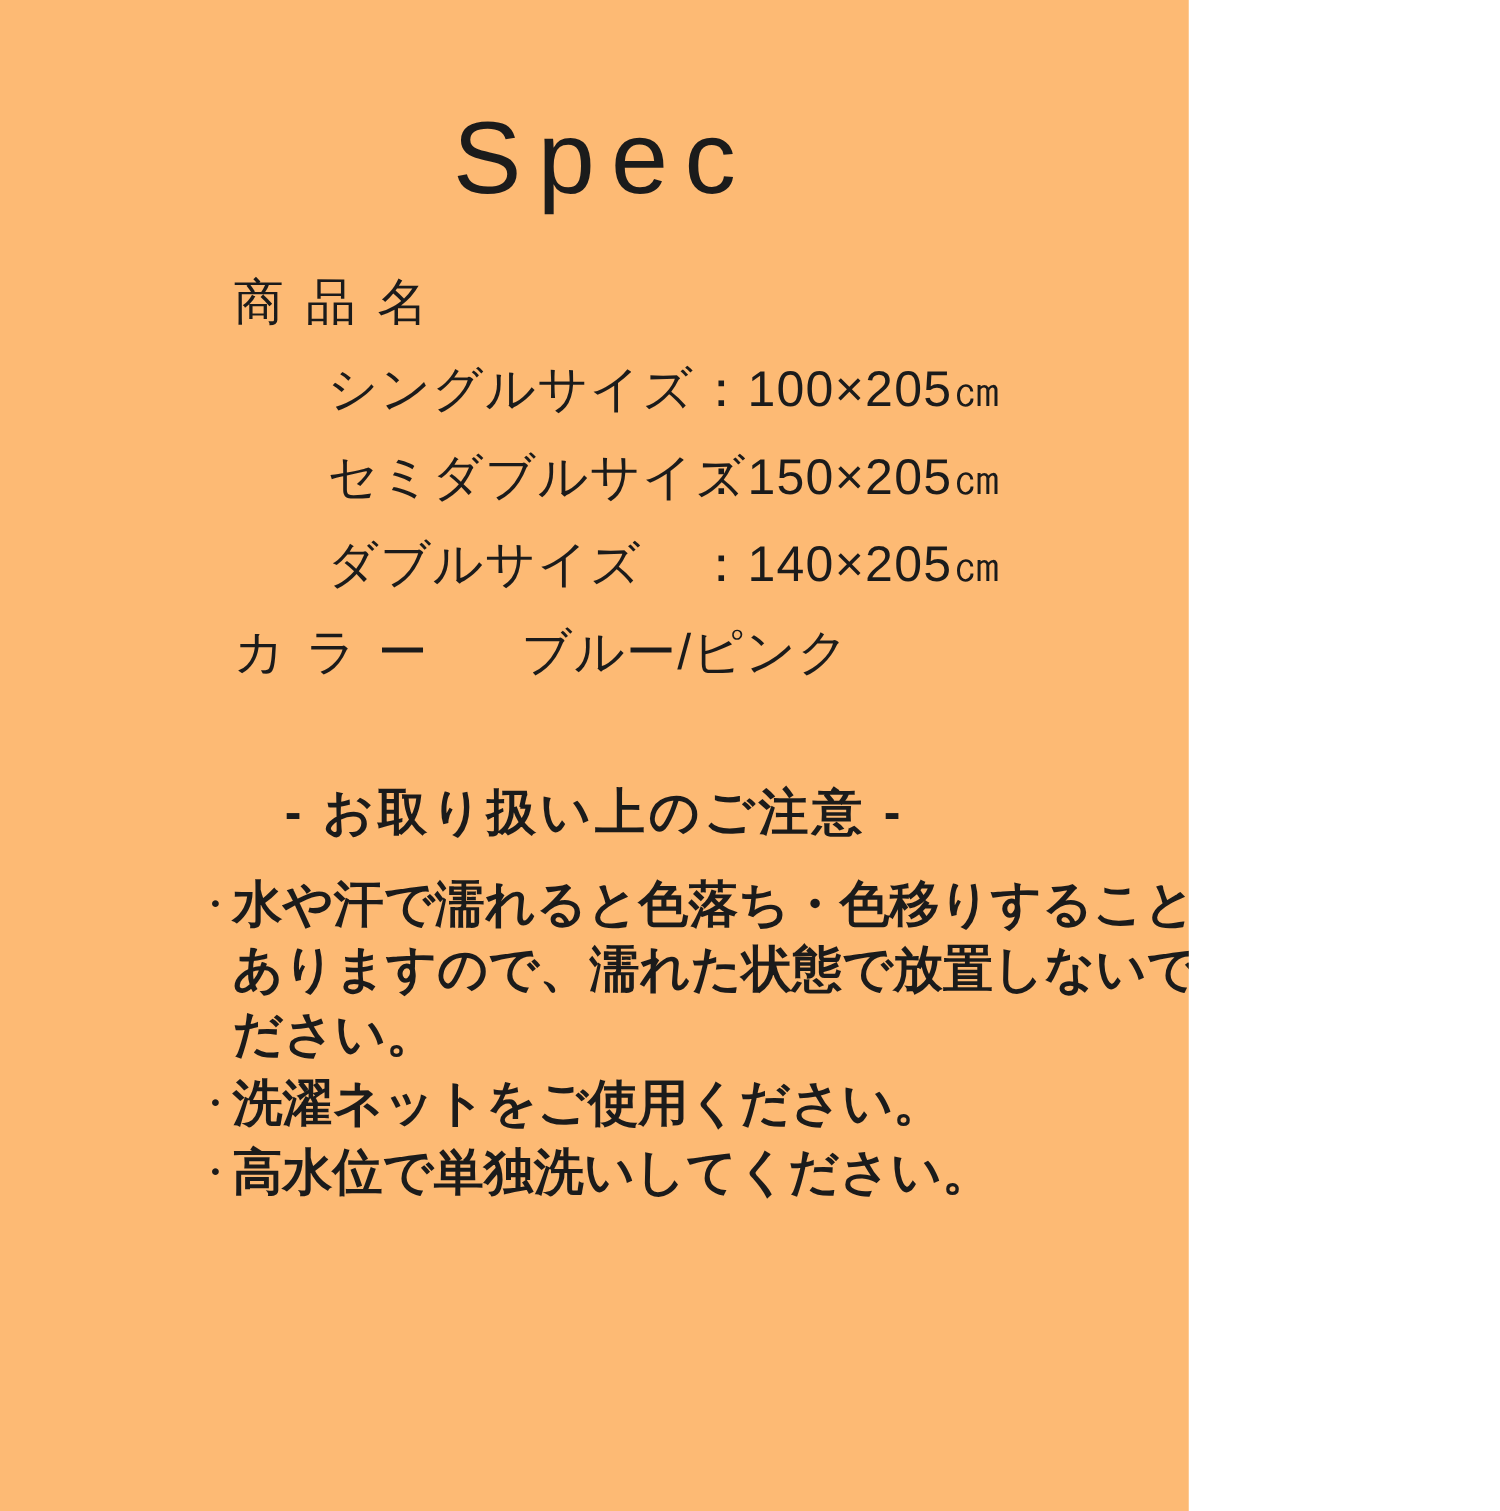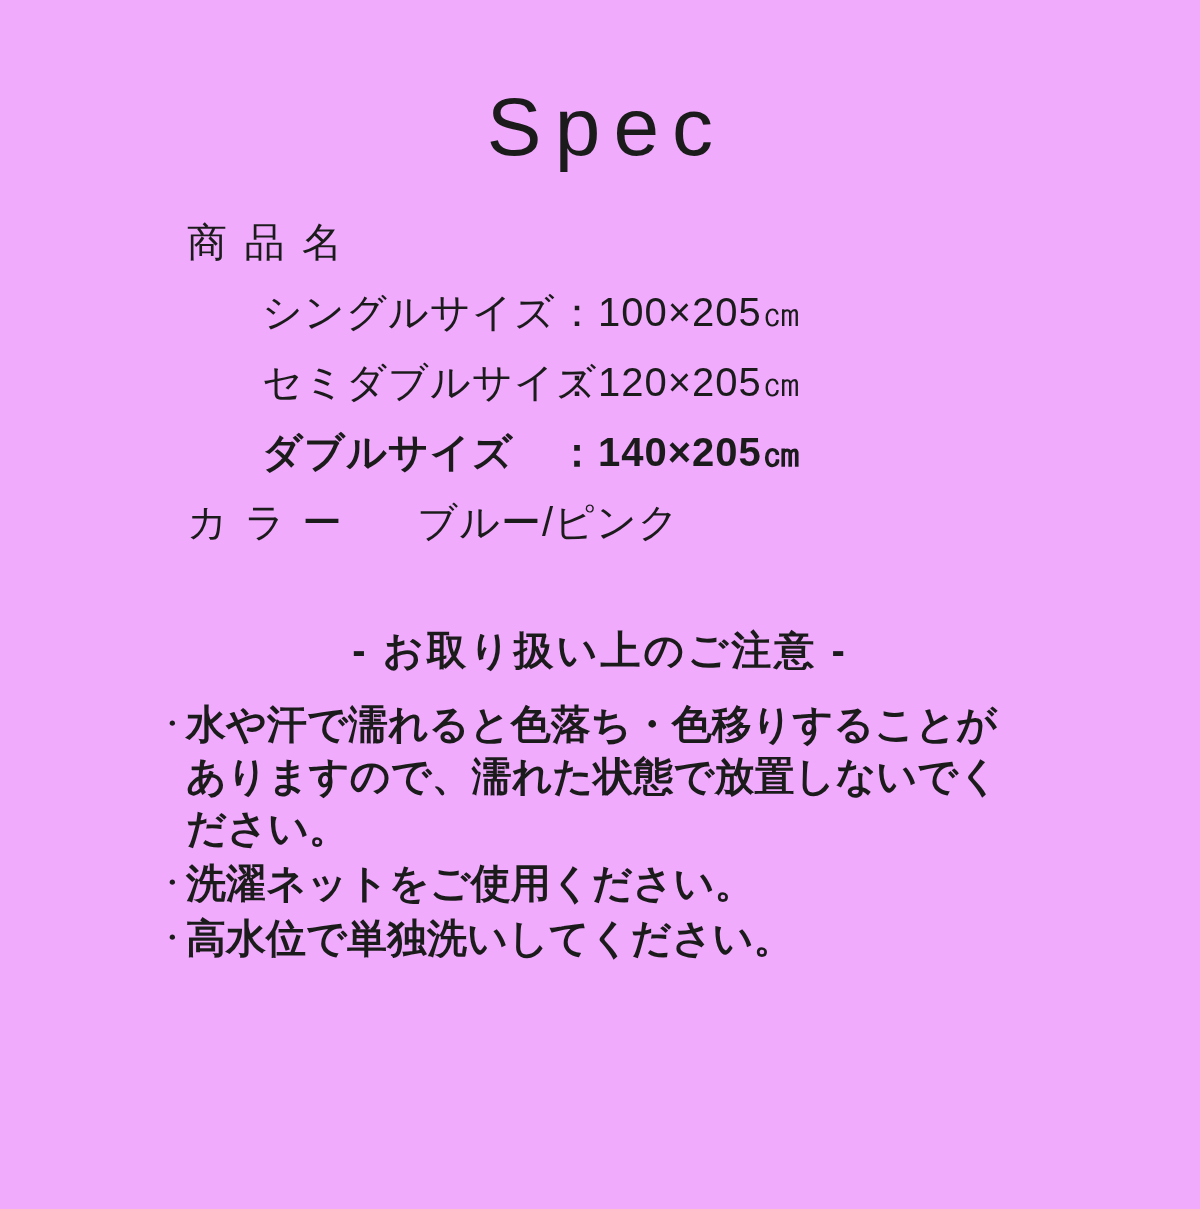--- a/index.html
+++ b/index.html
@@ -9,24 +9,24 @@
   }
   body {
     width: 1200px;
     min-height: 1209px;
     font-family: "Liberation Sans", "DejaVu Sans", sans-serif;
     color: #1b1b1b;
     -webkit-font-smoothing: antialiased;
   }
   .page {
     position: relative;
-    width: 1200px;
+    width: 951px;
     height: 1209px;
     overflow: hidden;
-    background: #f0abfc;
+    background: #fdba74;
   }
 
   
   .title {
     margin: 0;
     padding-top: 82px;
     text-align: center;
     font-size: 82px;
     font-weight: 500;
     letter-spacing: 0.16em;
@@ -62,21 +62,21 @@
   }
   .size-list {
     display: flex;
     flex-direction: column;
   }
   .size-entry {
     display: flex;
     margin-bottom: 30px;
     white-space: nowrap;
   }
-  .size-entry:last-child { margin-bottom: 0; font-weight: bold; }
+  .size-entry:last-child { margin-bottom: 0; }
   .size-name {
     flex: 0 0 295px;
     width: 295px;
     letter-spacing: 1px;
   }
   .size-dim {
     letter-spacing: 1px;
   }
 
   
@@ -127,21 +127,21 @@
     </div>
 
     <div class="spec-row">
       <div class="spec-value size-list">
         <div class="size-entry">
           <span class="size-name">シングルサイズ</span>
           <span class="size-dim">：100×205㎝</span>
         </div>
         <div class="size-entry">
           <span class="size-name">セミダブルサイズ</span>
-          <span class="size-dim">：120×205㎝</span>
+          <span class="size-dim">：150×205㎝</span>
         </div>
         <div class="size-entry">
           <span class="size-name">ダブルサイズ</span>
           <span class="size-dim">：140×205㎝</span>
         </div>
       </div>
     </div>
 
 
     <div class="spec-row">

